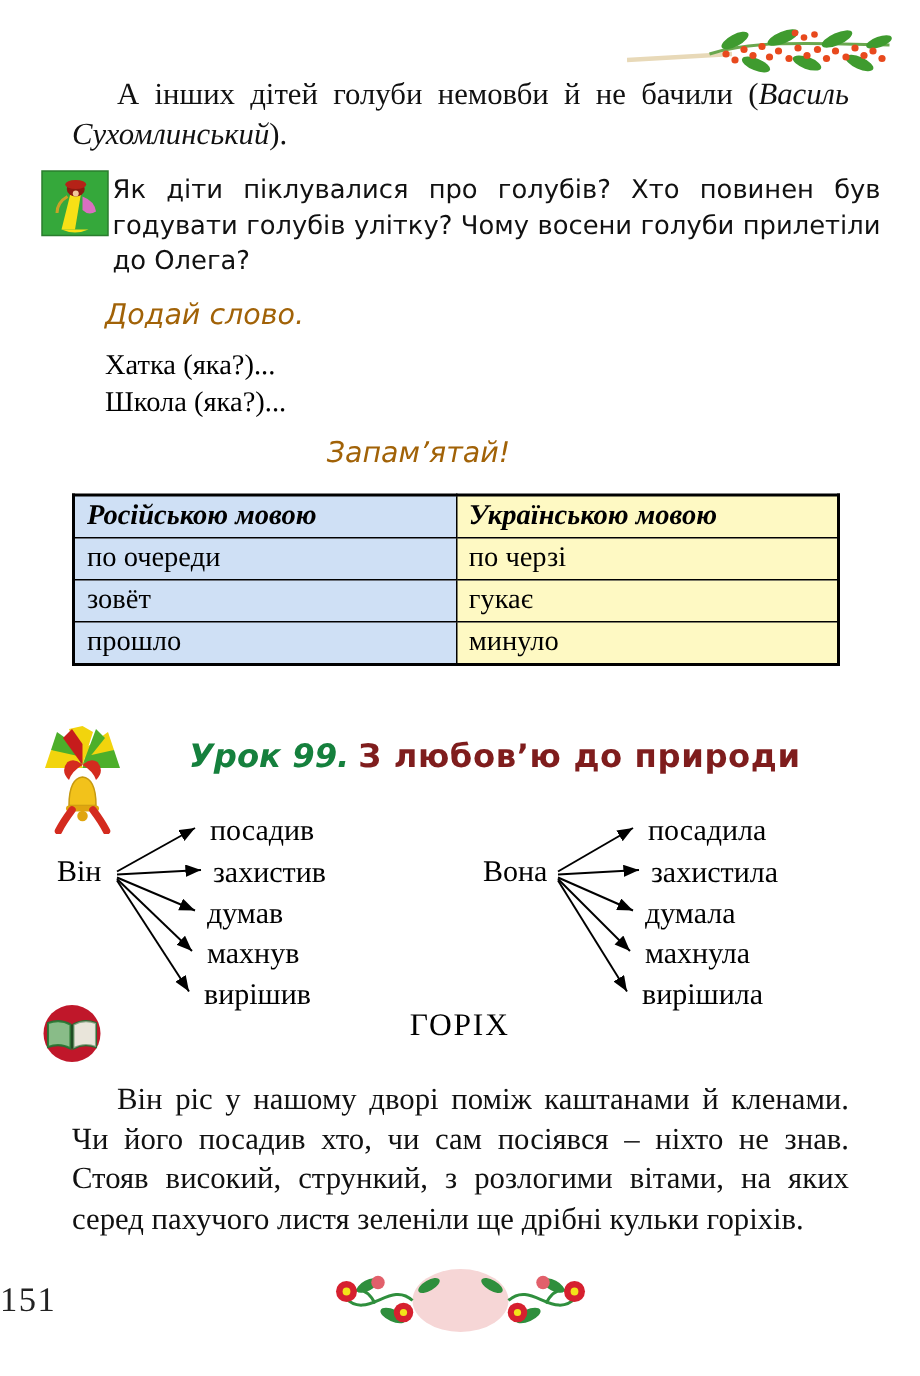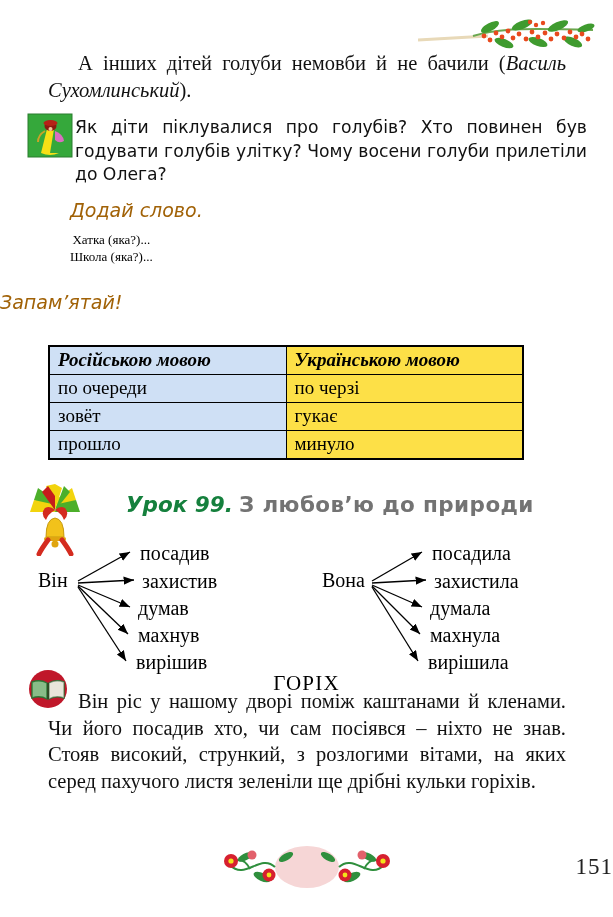--- a/index.html
+++ b/index.html
@@ -51,62 +51,62 @@
   
   .blue-head {
     font-family: "DejaVu Sans", "Liberation Sans", sans-serif;
     font-style: italic;
     font-size: 19px;
     color: #a16207;
     font-weight: 400;
   }
 
   
-  .fill-lines { font-size: 13px; line-height: 1.32; text-align: center; }
+  .fill-lines { font-size: 19px; line-height: 1.32; }
 
   
   .vocab-table {
-    position: absolute; left: 48px; top: 345px;
-    width: 476px;
+    position: absolute; left: 48px; top: 329px;
+    width: 512px;
     border-collapse: collapse;
     border: 2.5px solid #000;
     padding-left: 16px;
   }
   .vocab-table td, .vocab-table th {
     border: 1.5px solid #000;
     padding: 2px 8px 3px 8px;
     font-family: "Liberation Serif", "DejaVu Serif", serif;
     font-size: 19px;
     height: 25px;
     vertical-align: middle;
     text-align: left;
   }
   .vocab-table th {
     font-style: italic;
     font-weight: bold;
     font-size: 19px;
     height: 28px;
   }
   .col-ru { background: #cfe0f5; width: 50%; }
-  .col-ua { background: #fde047; width: 50%; }
+  .col-ua { background: #fef9c3; width: 50%; }
 
   
   .lesson-head {
     position: absolute; left: 126px; top: 492px;
     font-family: "DejaVu Sans", "Liberation Sans", sans-serif;
     font-weight: bold;
     font-size: 21.5px;
     white-space: nowrap;
   }
   .lesson-num {
     color: #15803d;
     font-style: italic;
     margin-right: 6px;
   }
-  .lesson-title { color: #737373; letter-spacing: 0.4px; }
+  .lesson-title { color: #7f1d1d; letter-spacing: 0.4px; }
 
   .icon-bell {
     position: absolute; left: 24px; top: 482px;
     width: 62px; height: 74px;
   }
 
   
   .diagram { position: absolute; }
   .diagram svg { display:block; }
   .dg-left  { left: 38px;  top: 544px; }
@@ -123,32 +123,32 @@
     width: 44px; height: 42px;
   }
   .story-title {
     position: absolute; left: 0; top: 671px; width: 613px;
     text-align: center;
     font-family: "Liberation Serif", "DejaVu Serif", serif;
     font-size: 21px;
     letter-spacing: 1.2px;
   }
   .story-body {
-    position: absolute; left: 48px; top: 688px; width: 518px;
+    position: absolute; left: 48px; top: 720px; width: 518px;
   }
 
   
   .footer {
     position: absolute; left: 0; bottom: 18px; width: 613px;
     height: 56px;
   }
   .footer-deco { position: absolute; left: 190px; top: 0; width: 234px; height: 48px; }
   .page-num {
     position: absolute; left: 0; top: 0; width: 613px;
-    text-align: right;
+    text-align: left;
     font-family: "Liberation Serif", "DejaVu Serif", serif;
     font-size: 23px;
     line-height: 48px;
     color: #222;
     letter-spacing: 1px;
   }
 </style>
 </head>
 <body>
 
@@ -216,21 +216,21 @@
   </div>
 
   <div style="position:absolute; left:70px; top:199px;">
     <div class="blue-head">Додай слово.</div>
   </div>
   <div class="fill-lines" style="position:absolute; left:70px; top:231px;">
     <div>Хатка (яка?)...</div>
     <div>Школа (яка?)...</div>
   </div>
 
-  <div class="blue-head" style="position:absolute; left:0; top:291px; width:558px; ">Запам’ятай!</div>
+  <div class="blue-head" style="position:absolute; left:0; top:291px; width:558px; text-align:center;">Запам’ятай!</div>
 
   <table class="vocab-table">
     <thead>
       <tr>
         <th class="col-ru">Російською мовою</th>
         <th class="col-ua">Українською мовою</th>
       </tr>
     </thead>
     <tbody>
       <tr>

